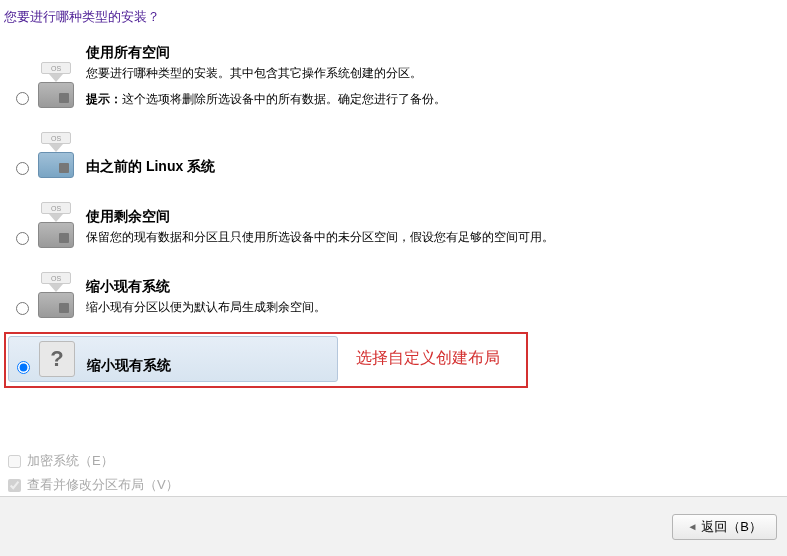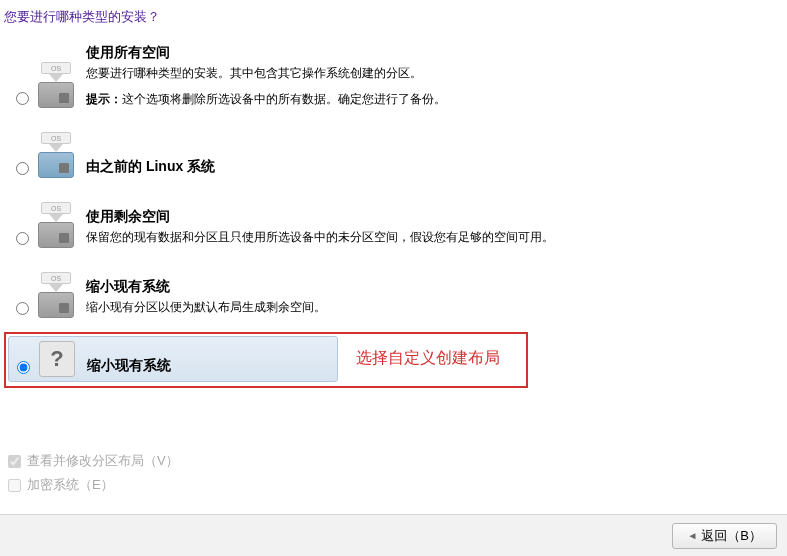--- a/index.html
+++ b/index.html
@@ -166,21 +166,21 @@
     .checkbox-row input[type="checkbox"] {
       margin-right: 6px;
       width: 13px;
       height: 13px;
     }
     .footer-bar {
       position: absolute;
       bottom: 0;
       left: 0;
       right: 0;
-      height: 42px;
+      height: 60px;
       background: #f2f2f2;
       border-top: 1px solid #d4d4d4;
       display: flex;
       justify-content: flex-end;
       align-items: center;
       padding-right: 10px;
       gap: 8px;
     }
     .nav-button {
       background: linear-gradient(#fdfdfd, #e9e9e9);
@@ -305,26 +305,26 @@
     </div>
   </div>
 
 </div>
 
 <div class="annotation-box" style="left:4px; top:332px; width:524px; height:56px;"></div>
 <div class="annotation-text" style="left:356px; top:348px;">选择自定义创建布局</div>
 
 <div class="bottom-checkboxes">
   <label class="checkbox-row">
+    <input type="checkbox" disabled="" style="">
+    <span>加密系统（E）</span>
+  </label>
+  <label class="checkbox-row">
     <input type="checkbox" checked="" disabled="" style="">
     <span>查看并修改分区布局（V）</span>
-  </label>
-  <label class="checkbox-row">
-    <input type="checkbox" disabled="" style="">
-    <span>加密系统（E）</span>
   </label>
 </div>
 
 <div class="footer-bar">
   <button class="nav-button arrow-left">
     <span>返回（B）</span>
   </button>
 </div>
 
 </body></html>

